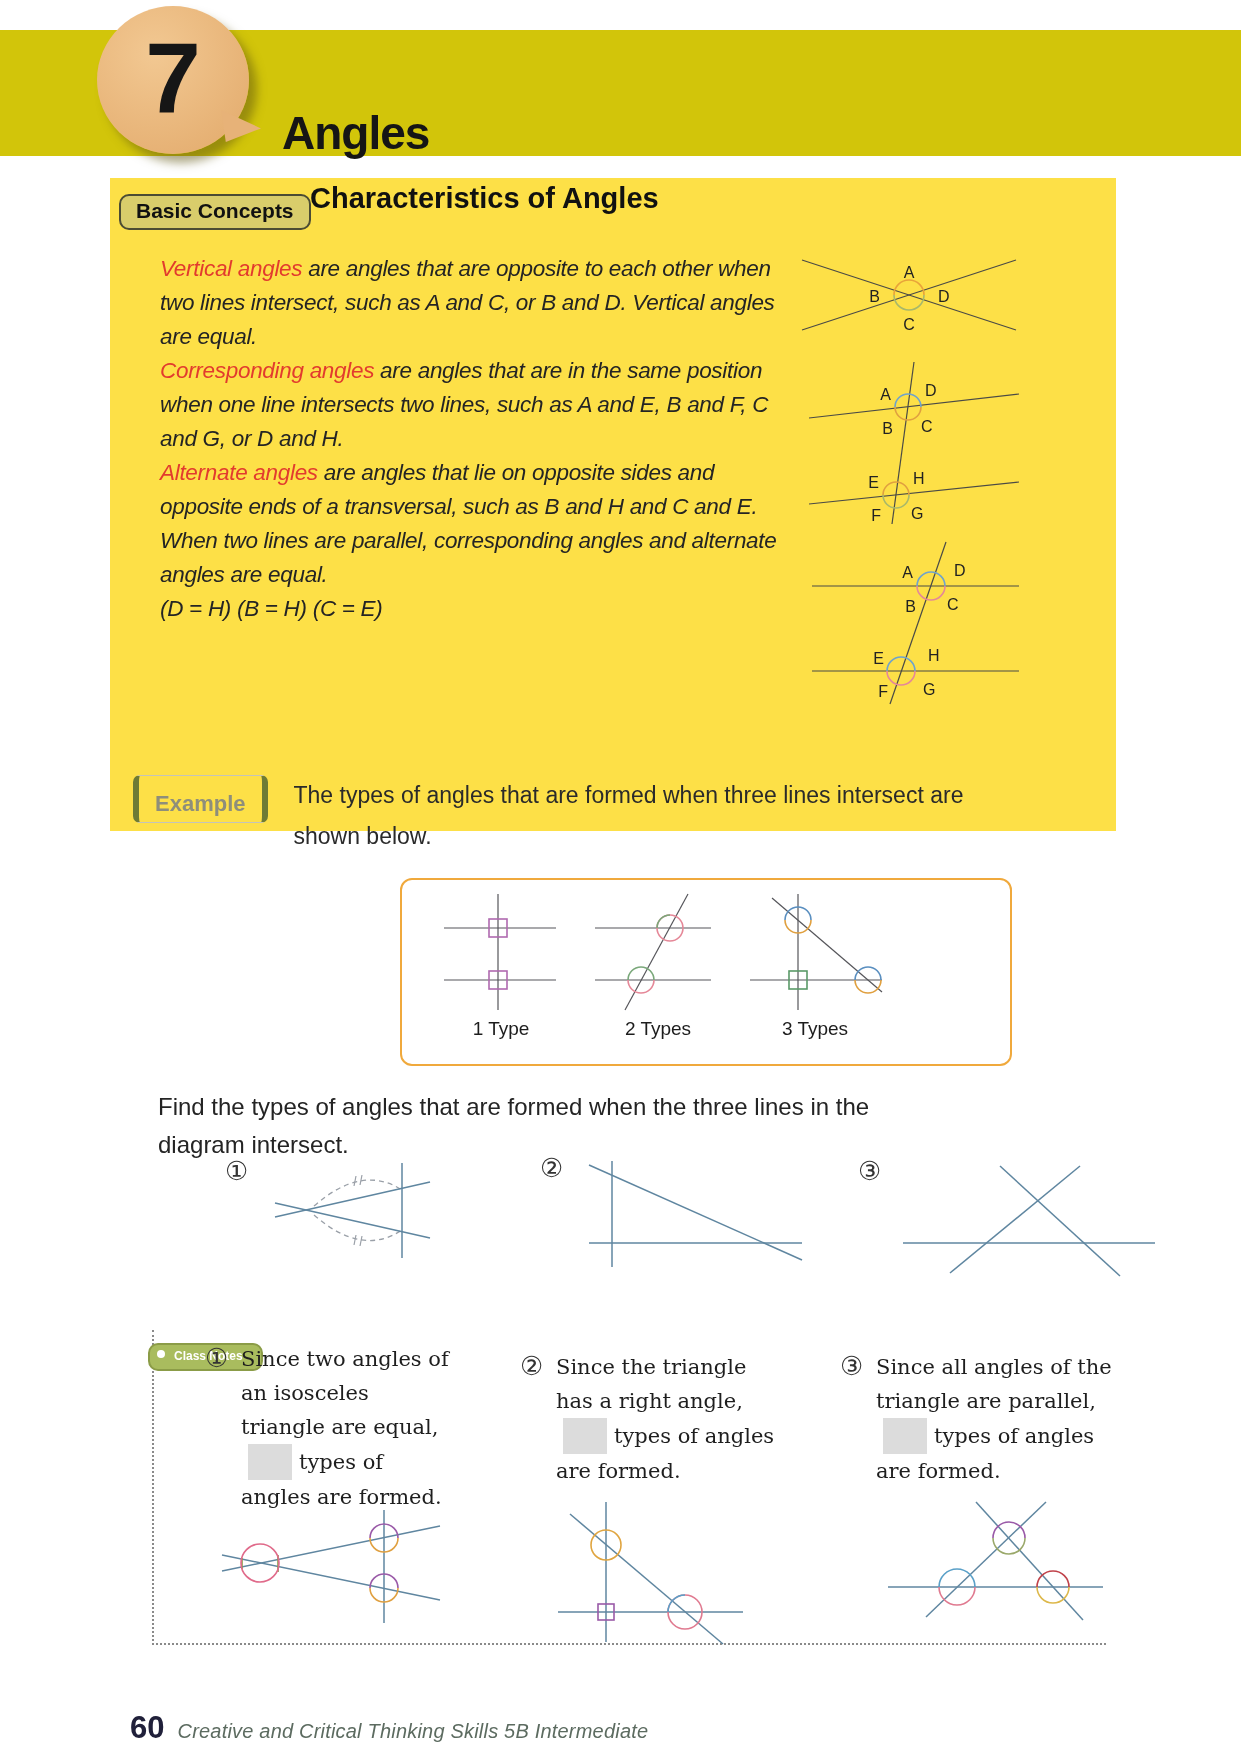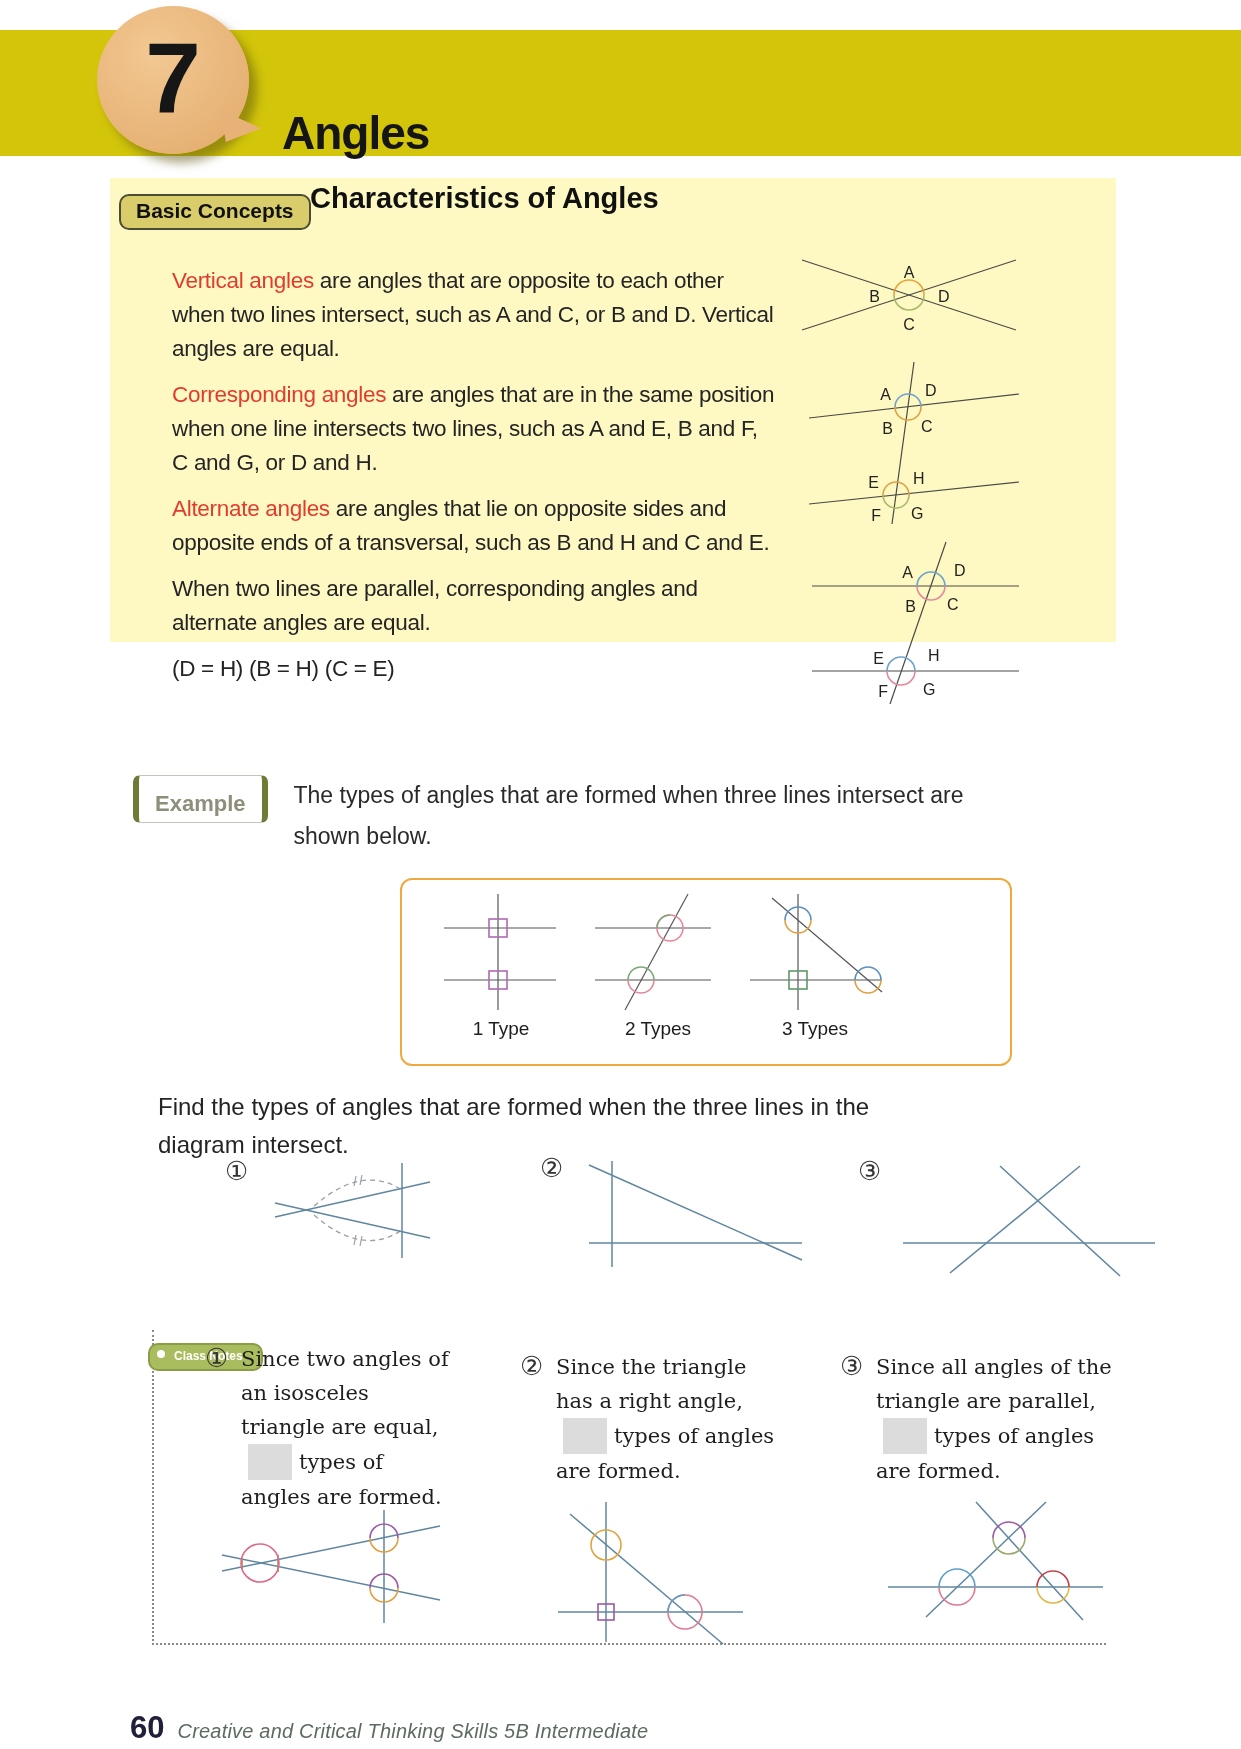--- a/index.html
+++ b/index.html
@@ -12,27 +12,27 @@
                  color:#151515;letter-spacing:-1px;}
   .bubble{position:absolute;left:97px;top:6px;width:152px;height:148px;border-radius:50%;
           background:radial-gradient(circle at 38% 32%,#f2c892,#e2a96a);
           box-shadow:8px 9px 10px rgba(95,85,15,.5);
           display:flex;align-items:center;justify-content:center;}
   .bubble::after{content:"";position:absolute;right:-12px;bottom:12px;width:40px;height:34px;
           background:#e7b278;clip-path:polygon(0 6%,100% 60%,12% 100%);}
   .chapter-num{font-size:100px;font-weight:900;color:#161616;line-height:1;margin-top:-4px;}
 
   
-  .panel{position:absolute;left:110px;top:178px;width:1006px;height:464px;background:#fef9c3;}
+  .panel{position:absolute;left:110px;top:178px;width:1006px;height:653px;background:#fde047;}
   .bc-badge{position:absolute;left:9px;top:16px;padding:3px 15px 5px;background:#d9cd6b;
             border:2px solid #4c4c33;border-radius:10px;font-size:21px;font-weight:bold;color:#111;}
   .bc-heading{position:absolute;left:200px;top:4px;margin:0;font-size:29px;font-weight:bold;color:#111;}
   .bc-text{position:absolute;left:50px;top:74px;width:628px;font-size:22.5px;line-height:34px;
            letter-spacing:-.3px;color:#242424;}
-  .bc-text p{margin:12px;}
+  .bc-text p{margin:0;font-style:italic;}
   .term{color:#e23b2e;}
   .equations{display:flex;}
   .eq-left{display:inline-block;width:345px;}
   .panel-diagrams{position:absolute;left:672px;top:60px;width:330px;}
   .panel-diagrams svg{display:block;margin:0 0 10px 12px;}
   .pd-line{stroke:#4a4a46;stroke-width:1.2;}
   .pd-text{font-size:16px;fill:#222;font-family:"Liberation Sans",sans-serif;}
 
   
   .example-row{position:absolute;left:133px;top:775px;width:980px;display:flex;align-items:flex-start;}

